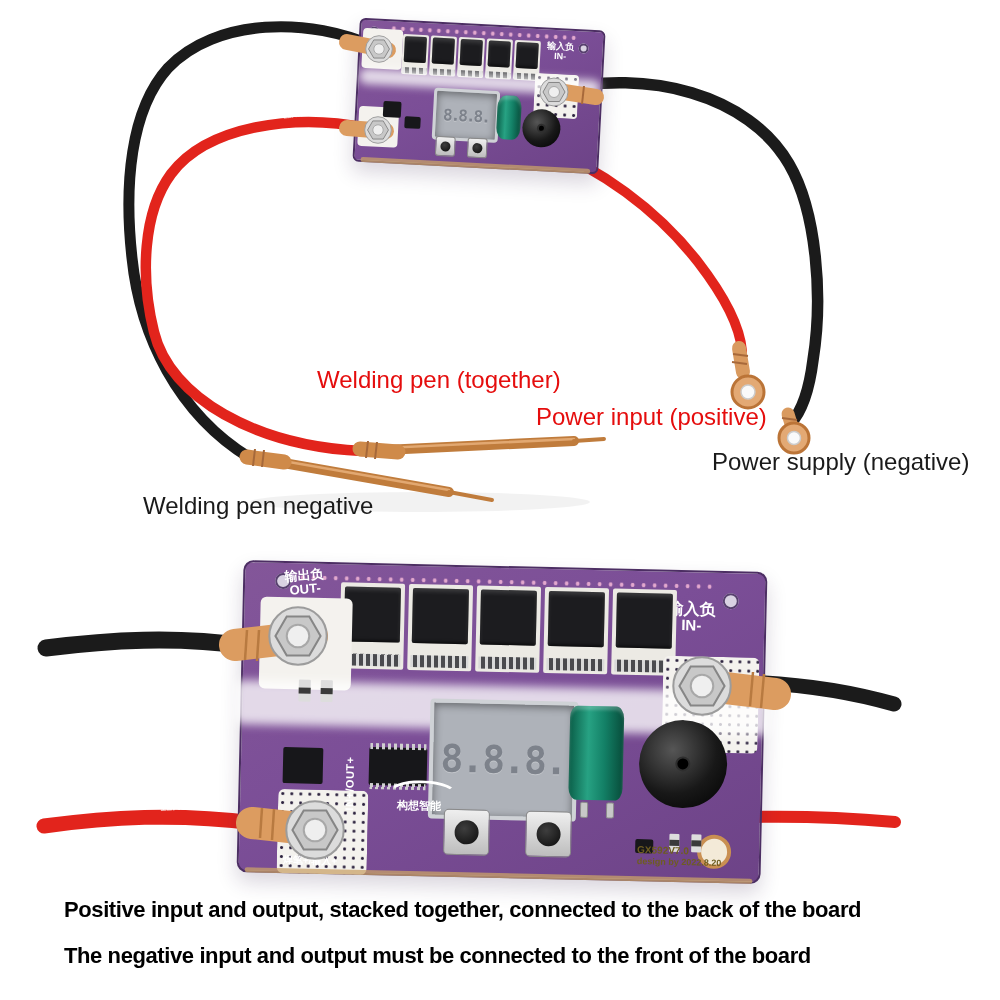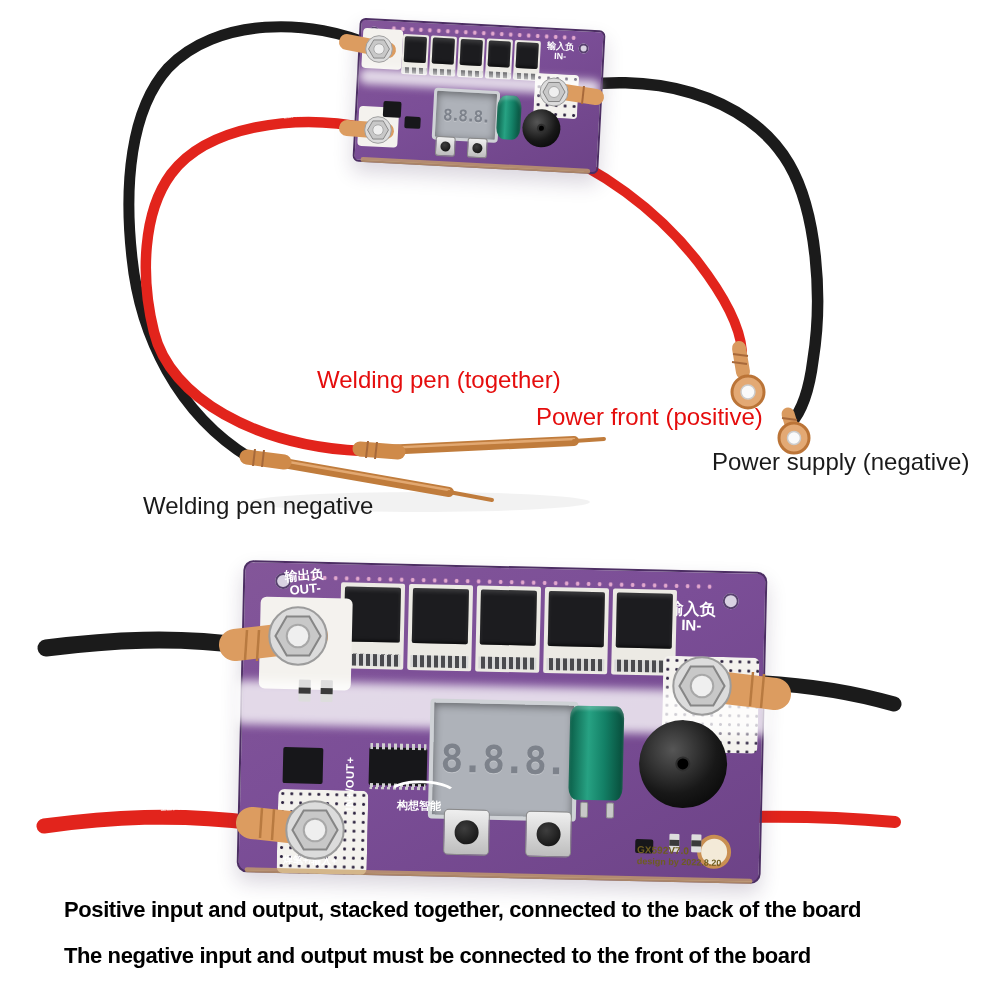--- a/index.html
+++ b/index.html
@@ -280,21 +280,21 @@
 
     <use href="#bolt" transform="translate(298,636) scale(2.05)"></use>
     <use href="#bolt" transform="translate(702,686) scale(2.05)"></use>
     <use href="#bolt" transform="translate(315,830) scale(2.05)"></use>
     <use href="#bolt" transform="translate(379,49) scale(0.95)"></use>
     <use href="#bolt" transform="translate(378,130) scale(0.95)"></use>
     <use href="#bolt" transform="translate(554,92) scale(1.0)"></use>
   </svg>
 
   <div class="lbl red" style="left:317px;top:366px;">Welding pen (together)</div>
-  <div class="lbl red" style="left:536px;top:403px;">Power front (positive)</div>
+  <div class="lbl red" style="left:536px;top:403px;">Power input (positive)</div>
   <div class="lbl blk" style="left:712px;top:448px;">Power supply (negative)</div>
   <div class="lbl blk" style="left:143px;top:492px;">Welding pen negative</div>
 
   <div class="wiremark" style="left:160px;top:800px;font-size:11px;transform:rotate(-2deg);">12AWG</div>
   <div class="wiremark" style="left:283px;top:110px;font-size:7.5px;opacity:.7;transform:rotate(-8deg);">12AWG</div>
 
   <div class="capline" style="top:897px;">Positive input and output, stacked together, connected to the back of the board</div>
   <div class="capline" style="top:943px;">The negative input and output must be connected to the front of the board</div>
 </div>
 

